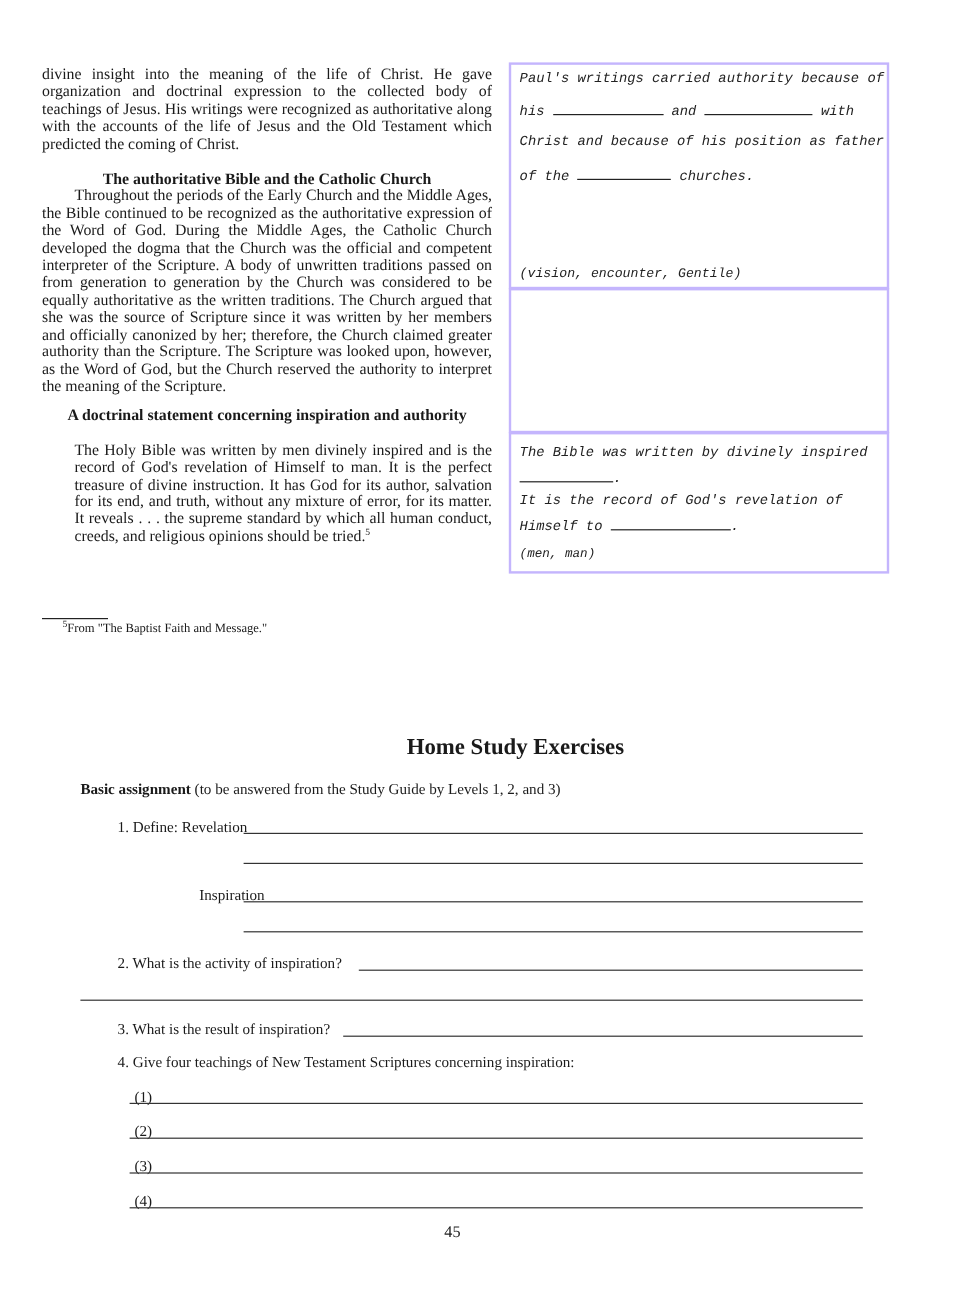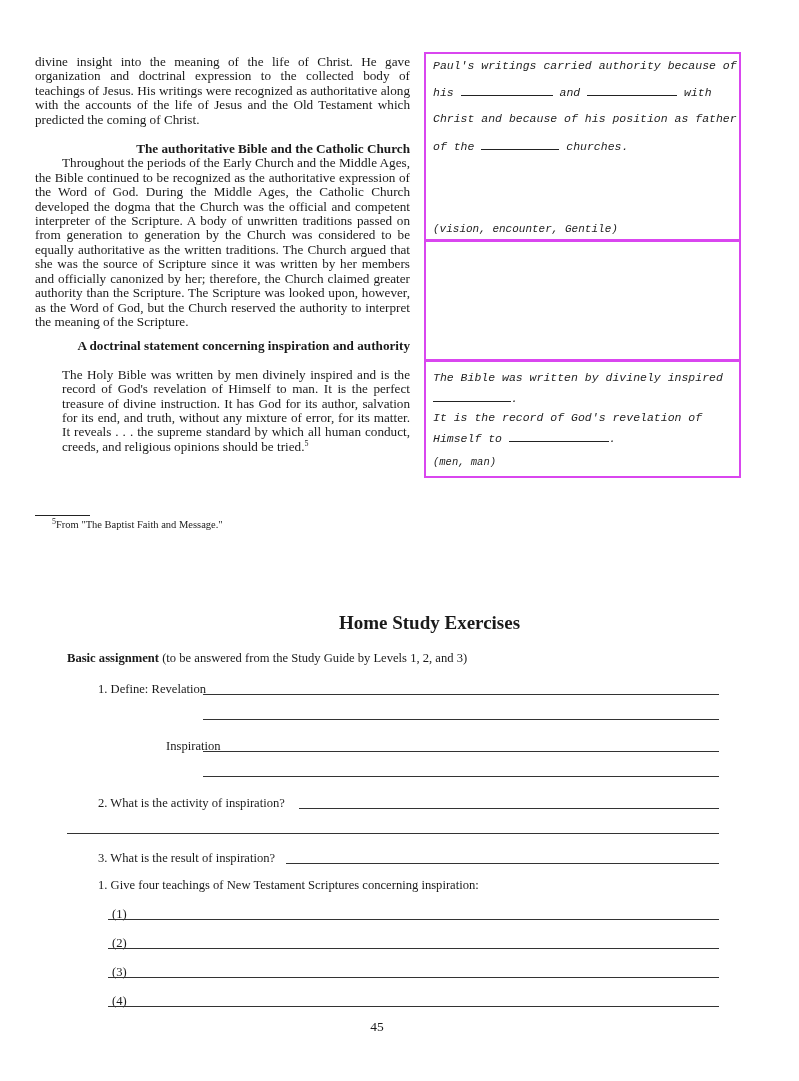--- a/index.html
+++ b/index.html
@@ -3,29 +3,29 @@
 <meta charset="utf-8">
 <style>
   html, body { margin: 0; padding: 0; background: #ffffff; }
   body { width: 799px; height: 1081px; position: relative; overflow: hidden; color: #1a1a1a; }
   .serif { font-family: "Liberation Serif", "DejaVu Serif", serif; }
   .mono { font-family: "Liberation Mono", "DejaVu Sans Mono", monospace; }
 
   
   .left-col { position: absolute; left: 35px; top: 55px; width: 375px; font-size: 13.2px; line-height: 14.4px; text-align: justify; }
   .left-col p { margin: 0; }
-  .left-col h3 { font-size: 13.2px; font-weight: bold; margin: 0; line-height: 14.4px; text-align: right; }
+  .left-col h3 { font-size: 13.2px; font-weight: bold; margin: 0; line-height: 14.4px; text-align: center; }
   .gap-lg { height: 15px; }
   .gap-md { height: 10px; }
   .indent { text-indent: 27px; }
   .quote { margin-left: 27px !important; margin-top: 14px !important; }
   .sup { font-size: 8px; vertical-align: super; line-height: 0; }
 
   
-  .box { position: absolute; left: 424px; width: 317px; border: 2px solid #d946ef; box-sizing: border-box; background: #fff; }
+  .box { position: absolute; left: 424px; width: 317px; border: 2px solid #c4b5fd; box-sizing: border-box; background: #fff; }
   .box1 { top: 52px; height: 189px; }
   .box2 { top: 240px; height: 121px; }
   .box3 { top: 360px; height: 118px; }
   .box-text { font-style: italic; font-size: 11.5px; color: #222; position: absolute; left: 7px; white-space: nowrap; }
   .blank { display: inline-block; border-bottom: 1px solid #222; vertical-align: baseline; height: 10px; }
 
   .footnote-rule { position: absolute; left: 35px; top: 515px; width: 55px; border-top: 1px solid #222; }
   .footnote { position: absolute; left: 52px; top: 519px; font-size: 10.5px; }
 
   
@@ -99,21 +99,21 @@
 <div class="rule" style="left:203px; top:751px; width:516px;"></div>
 <div class="rule" style="left:203px; top:776px; width:516px;"></div>
 
 <div class="q serif" style="left:67px; top:796px;">2. What is the activity of inspiration?</div>
 <div class="rule" style="left:299px; top:808px; width:420px;"></div>
 <div class="rule" style="left:67px; top:833px; width:652px;"></div>
 
 <div class="q serif" style="left:67px; top:851px;">3. What is the result of inspiration?</div>
 <div class="rule" style="left:286px; top:863px; width:433px;"></div>
 
-<div class="q serif" style="left:67px; top:878px;">1. Give four teachings of New Testament Scriptures concerning inspiration:</div>
+<div class="q serif" style="left:67px; top:878px;">4. Give four teachings of New Testament Scriptures concerning inspiration:</div>
 
 <div class="q serif" style="left:81px; top:907px;">(1)</div>
 <div class="rule" style="left:108px; top:919px; width:611px;"></div>
 <div class="q serif" style="left:81px; top:936px;">(2)</div>
 <div class="rule" style="left:108px; top:948px; width:611px;"></div>
 <div class="q serif" style="left:81px; top:965px;">(3)</div>
 <div class="rule" style="left:108px; top:977px; width:611px;"></div>
 <div class="q serif" style="left:81px; top:994px;">(4)</div>
 <div class="rule" style="left:108px; top:1006px; width:611px;"></div>
 

